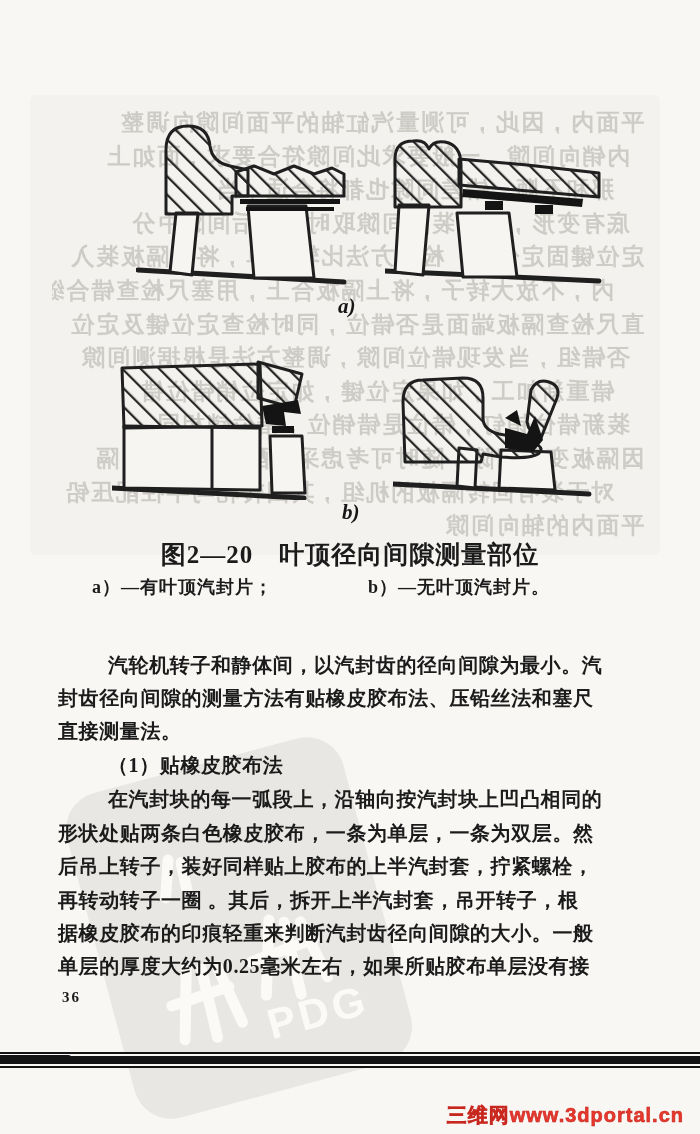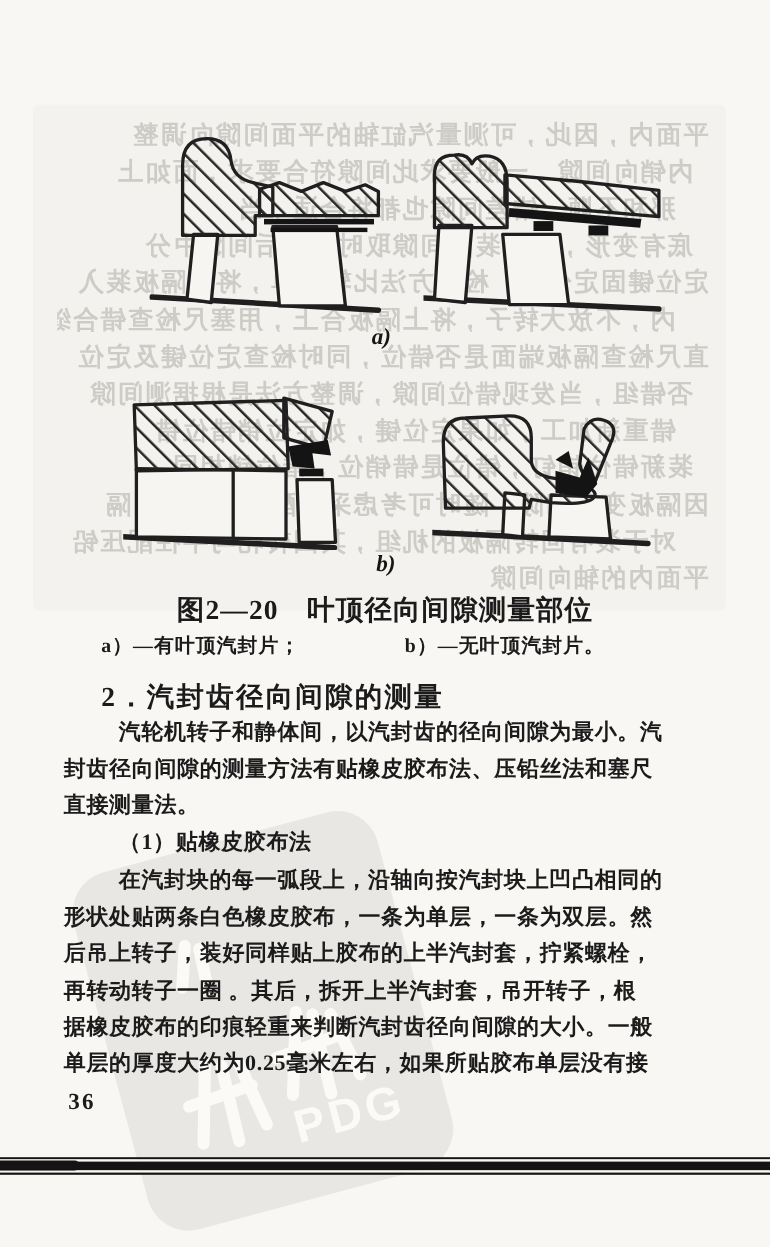--- a/index.html
+++ b/index.html
@@ -36,21 +36,21 @@
   .panel-label{
     position:absolute;z-index:2;font-family:"Liberation Serif","DejaVu Serif",serif;
     font-style:italic;font-weight:bold;font-size:21px;color:#161616;
   }
   
   .txt{position:absolute;z-index:2;white-space:nowrap;font-family:Liberation Serif, serif;}
   .caption{left:0;width:700px;top:538px;text-align:center;font-size:25px;font-weight:bold;letter-spacing:1px;}
   .legend{top:575px;font-size:18px;font-weight:600;letter-spacing:1px;}
   .heading{left:92px;top:617px;font-size:25px;font-weight:bold;letter-spacing:2px;}
   .bline{font-size:20px;font-weight:600;letter-spacing:.6px;}
-  .pagenum{left:62px;top:989px;font-size:21px;font-weight:bold;letter-spacing:2px;}
+  .pagenum{left:62px;top:989px;font-size:15px;font-weight:bold;letter-spacing:2px;}
   
   .rule{position:absolute;left:0;top:1052px;width:700px;z-index:3;}
   .rule .r1{height:2px;background:#141414;}
   .rule .r2{height:2px;background:#f8f7f4;}
   .rule .r3{height:8px;background:#141414;}
   .rule .r4{height:2px;background:#f8f7f4;}
   .rule .r5{height:2px;background:#141414;}
   .rule .blob{position:absolute;left:0;top:3px;width:72px;height:9px;background:#141414;border-radius:0 4px 4px 0;}
   
   .sitemark{
@@ -170,21 +170,20 @@
     </g>
   </svg>
 
   <span class="panel-label" style="left:338px;top:294px">a)</span>
   <span class="panel-label" style="left:342px;top:500px">b)</span>
 
   <div class="txt caption">图2—20　叶顶径向间隙测量部位</div>
   <div class="txt legend" style="left:92px">a）—有叶顶汽封片；</div>
   <div class="txt legend" style="left:368px">b）—无叶顶汽封片。</div>
 
-  <div class="txt heading">2．汽封齿径向间隙的测量</div>
 
   <div class="txt bline" style="left:108px;top:652px">汽轮机转子和静体间，以汽封齿的径向间隙为最小。汽</div>
   <div class="txt bline" style="left:58px;top:685px">封齿径向间隙的测量方法有贴橡皮胶布法、压铅丝法和塞尺</div>
   <div class="txt bline" style="left:58px;top:718px">直接测量法。</div>
 
   <div class="txt bline" style="left:108px;top:752px">（1）贴橡皮胶布法</div>
 
   <div class="txt bline" style="left:58px;top:820px">形状处贴两条白色橡皮胶布，一条为单层，一条为双层。然</div>
   <div class="txt bline" style="left:108px;top:786px">在汽封块的每一弧段上，沿轴向按汽封块上凹凸相同的</div>
   <div class="txt bline" style="left:58px;top:853px">后吊上转子，装好同样贴上胶布的上半汽封套，拧紧螺栓，</div>
@@ -196,13 +195,14 @@
 
   <div class="rule">
     <div class="r1"></div>
       <div class="r2"></div>
       <div class="r3"></div>
       <div class="r4"></div>
       <div class="r5"></div>
     <div class="blob"></div>
   </div>
 
+  <div class="sitemark">三维网www.3dportal.cn</div>
 </div>
 
 </body></html>

